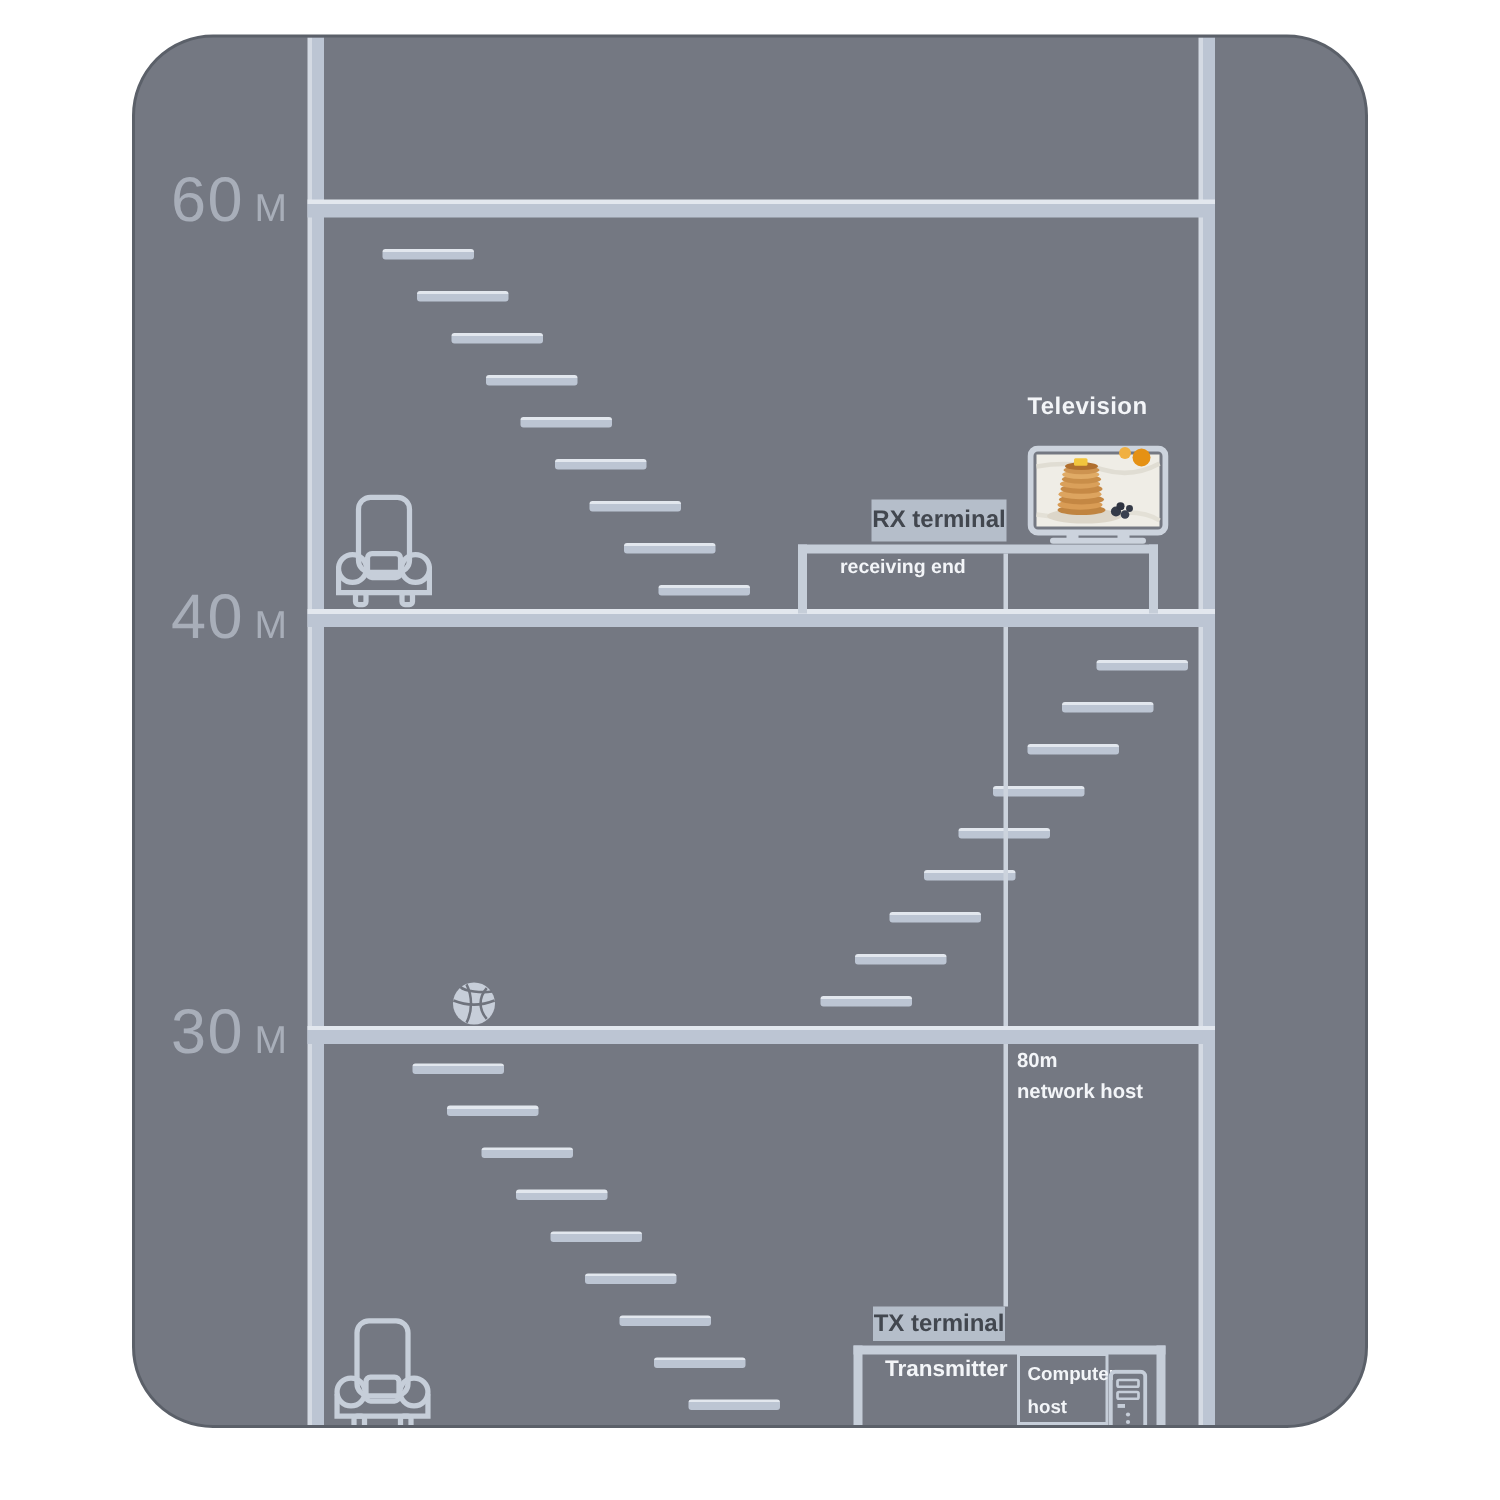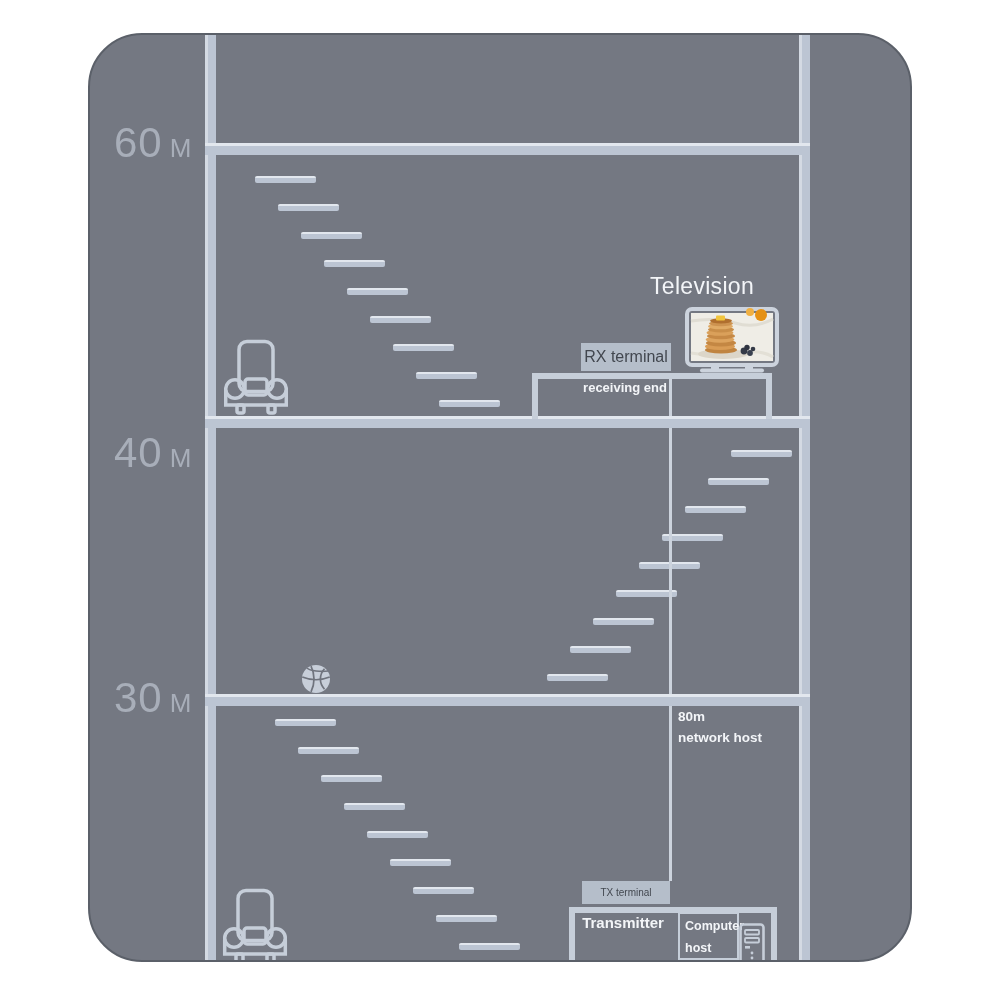--- a/index.html
+++ b/index.html
@@ -1,57 +1,57 @@
 <!DOCTYPE html>
 <html style="--page_bg: #ffffff; --building: #747882; --line: #bcc5d3; --line_hi: #e2e7ee; --label: #a8aeb9; --badge_bg: #b5beca; --badge_text: #42474f; --text_white: #f3f5f8; --cable: #ccd3dd; --outline: #c6ced9;"><head>
 <meta charset="utf-8">
 <style>
   html,body{margin:0;padding:0;background:var(--page_bg,#fff);}
   .stage{position:relative;width:1000px;height:1000px;background:var(--page_bg,#fff);
          font-family:"Liberation Sans","DejaVu Sans",sans-serif;overflow:hidden;}
-  .building{position:absolute;left:88px;top:33px;width:824px;height:929px;
+  .building{position:absolute;left:88px;top:23px;width:824px;height:929px;
             background:var(--building,#747882);border:2px solid #5b6069;border-radius:54px;
             box-sizing:border-box;overflow:hidden;}
   
   .wall{position:absolute;top:0;bottom:0;width:11px;
         background:linear-gradient(to right,#d4dae3 0 3px,var(--line,#bcc5d3) 3px);}
   .wall.left{left:115px;}
   .wall.right{left:709px;}
   .floor{position:absolute;left:115px;width:605px;height:12px;
          background:linear-gradient(to bottom,var(--line_hi,#e2e7ee) 0 3px,var(--line,#bcc5d3) 3px);}
   .floor.f60{top:108px;}  .floor.f40{top:381px;}  .floor.f20{top:659px;}
   
   .floor-label{position:absolute;left:24px;height:44px;display:flex;align-items:baseline;
                color:var(--label,#a8aeb9);}
   .floor-label .val{font-size:42px;line-height:44px;font-weight:400;letter-spacing:1px;}
   .floor-label .unit{font-size:26px;font-weight:400;margin-left:7px;letter-spacing:1px;}
-  .floor-label.l60{top:86px;} .floor-label.l40{top:364px;margin-top:32px;} .floor-label.l20{top:641px;}
+  .floor-label.l60{top:86px;} .floor-label.l40{top:364px;} .floor-label.l20{top:641px;}
   
   .step{position:absolute;width:61px;height:7px;border-radius:2px;
         background:linear-gradient(to bottom,var(--line_hi,#e2e7ee) 0 2px,var(--line,#bcc5d3) 2px);}
   
   .cable{position:absolute;left:579px;top:344px;width:3px;height:502px;background:var(--cable,#ccd3dd);z-index:2;}
   .cable-label{position:absolute;left:588px;top:671px;z-index:6;color:var(--text_white,#f3f5f8);
                font-size:13.5px;font-weight:600;line-height:21px;white-space:nowrap;}
   .floor, .wall{z-index:3;}
   
-  .tv-title{position:absolute;left:560px;top:238px;width:150px;text-align:left;z-index:6;
-            color:var(--text_white,#f3f5f8);font-size:23px;font-weight:400;letter-spacing:.3px;}
+  .tv-title{position:absolute;left:560px;top:238px;width:150px;text-align:center;z-index:6;
+            color:var(--text_white,#f3f5f8);font-size:16px;font-weight:700;letter-spacing:.3px;}
   .tv{position:absolute;left:595px;top:272px;width:94px;height:66px;z-index:6;}
   .badge{position:absolute;z-index:7;background:var(--badge_bg,#b5beca);color:var(--badge_text,#42474f);
-         display:flex;align-items:center;justify-content:center;font-weight:400;}
+         display:flex;align-items:center;justify-content:center;font-weight:700;}
   .badge.rx{left:491px;top:308px;width:90px;height:28px;font-size:16px;}
-  .badge.tx{left:492px;top:846px;width:88px;height:23px;font-size:10px;}
+  .badge.tx{left:492px;top:846px;width:88px;height:23px;font-size:16px;}
   .table-box{position:absolute;box-sizing:border-box;z-index:5;
              border:6px solid var(--outline,#c6ced9);border-bottom:none;}
   .table-box.rx-t{left:442px;top:338px;width:240px;height:46px;}
   .table-box.tx-t{left:479px;top:872px;width:208px;height:57px;}
-  .cap{position:absolute;z-index:8;color:var(--text_white,#f3f5f8);font-weight:700;text-align:center;}
+  .cap{position:absolute;z-index:8;color:var(--text_white,#f3f5f8);font-weight:700;}
   .cap.receiving{left:470px;top:345px;width:130px;font-size:13px;}
-  .cap.transmitter{left:480px;top:879px;width:106px;font-size:15px;}
+  .cap.transmitter{left:480px;top:879px;width:106px;font-size:15px;padding-left:20px;}
   .host-box{position:absolute;left:588px;top:877px;width:61px;height:48px;z-index:8;box-sizing:border-box;
             border:2.5px solid var(--outline,#c6ced9);color:var(--text_white,#f3f5f8);
             font-size:12.5px;font-weight:600;line-height:1.75;padding:2px 0 0 5px;}
   .icon{position:absolute;color:var(--outline,#c6ced9);}
   .chair1{left:134px;top:304px;width:64px;height:78px;}
   .chair2{left:130px;top:853px;width:70px;height:78px;}
   .ball{left:211px;top:629px;width:30px;height:30px;}
   .tower{left:649px;top:888px;width:26px;height:41px;z-index:9;}
 </style>
 </head>

